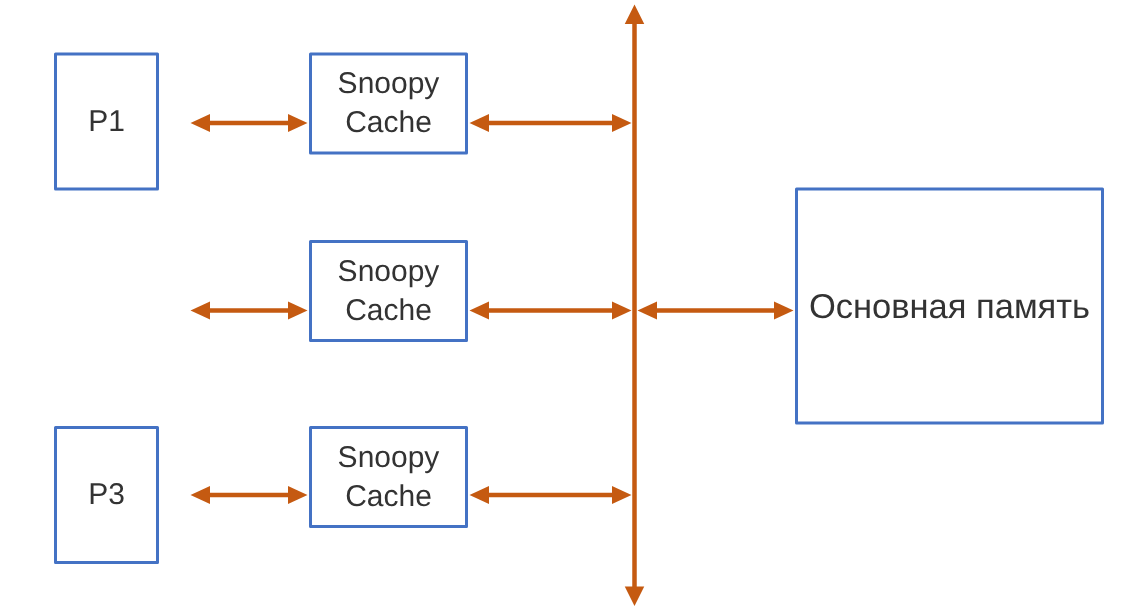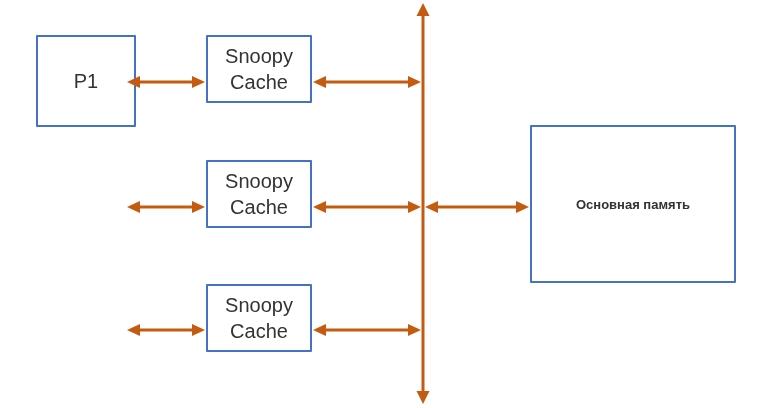--- a/index.html
+++ b/index.html
@@ -23,37 +23,40 @@
     box-sizing:border-box;
     border:2px solid var(--box_border);
     background:var(--box_fill);
     color:var(--text);
     display:flex;
     align-items:center;
     justify-content:center;
     text-align:center;
     border-radius:1px;
   }
-  .proc  { left:36px;  width:100px;  height:92px; font-size:20px; }
+  .proc  { left:36px;  width:70px;  height:92px; font-size:20px; }
   .cache { left:206px; width:106px; height:68px; font-size:20px; line-height:1.3; padding:0 8px; }
-  .mem   { left:530px; top:125px; width:206px; height:158px; font-size:13px;font-weight:bold; }
+  .mem   { left:530px; top:125px; width:206px; height:158px; font-size:23px; }
   .row1 { top:35px; }
   .row2 { top:160px; }
   .row3 { top:284px; }
   svg.arrows { position:absolute; left:0; top:0; width:760px; height:408px; pointer-events:none; }
   .arrow-line, .bus-line { stroke:var(--arrow); stroke-width:3; }
   .arrow-head { fill:var(--arrow); stroke:none; }
 </style>
 </head>
 <body>
 
 <div class="canvas">
 
   <div class="box proc row1">
     <span>P1</span>
+  </div>
+  <div class="box proc row3">
+    <span>P3</span>
   </div>
 
   <div class="box cache row1">
     <span>Snoopy Cache</span>
   </div>
   <div class="box cache row2">
     <span>Snoopy Cache</span>
   </div>
   <div class="box cache row3">
     <span>Snoopy Cache</span>

